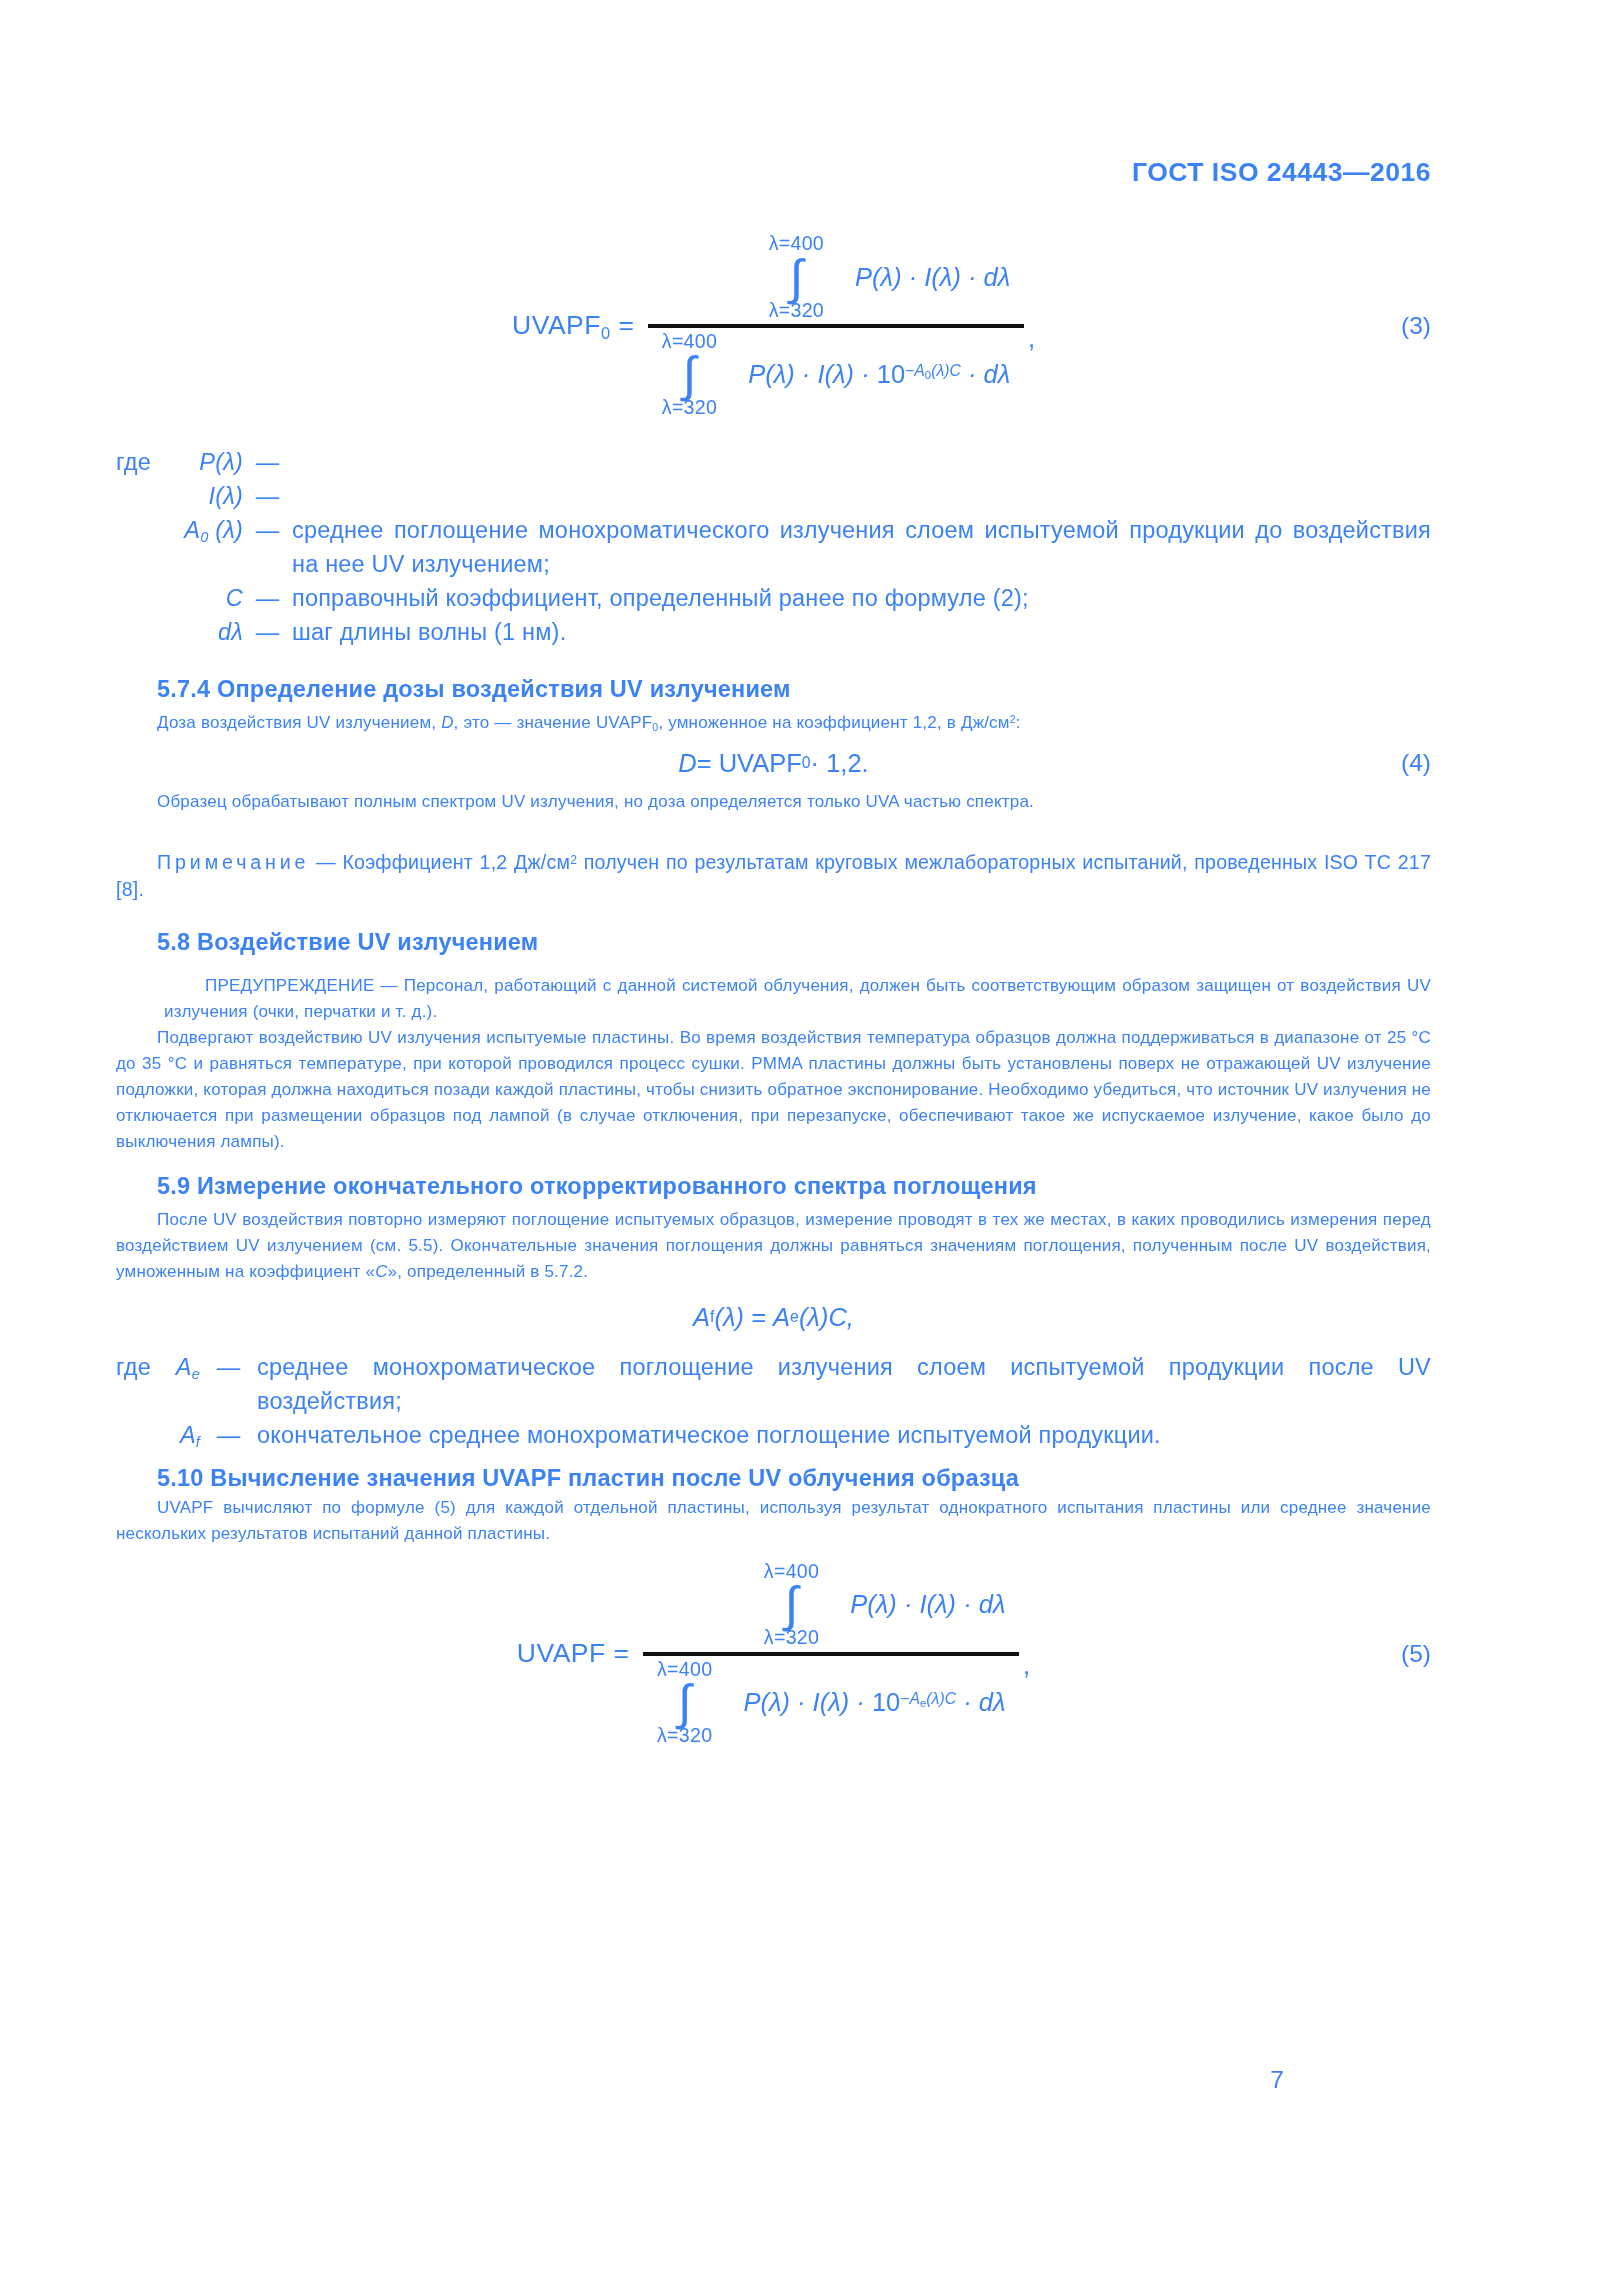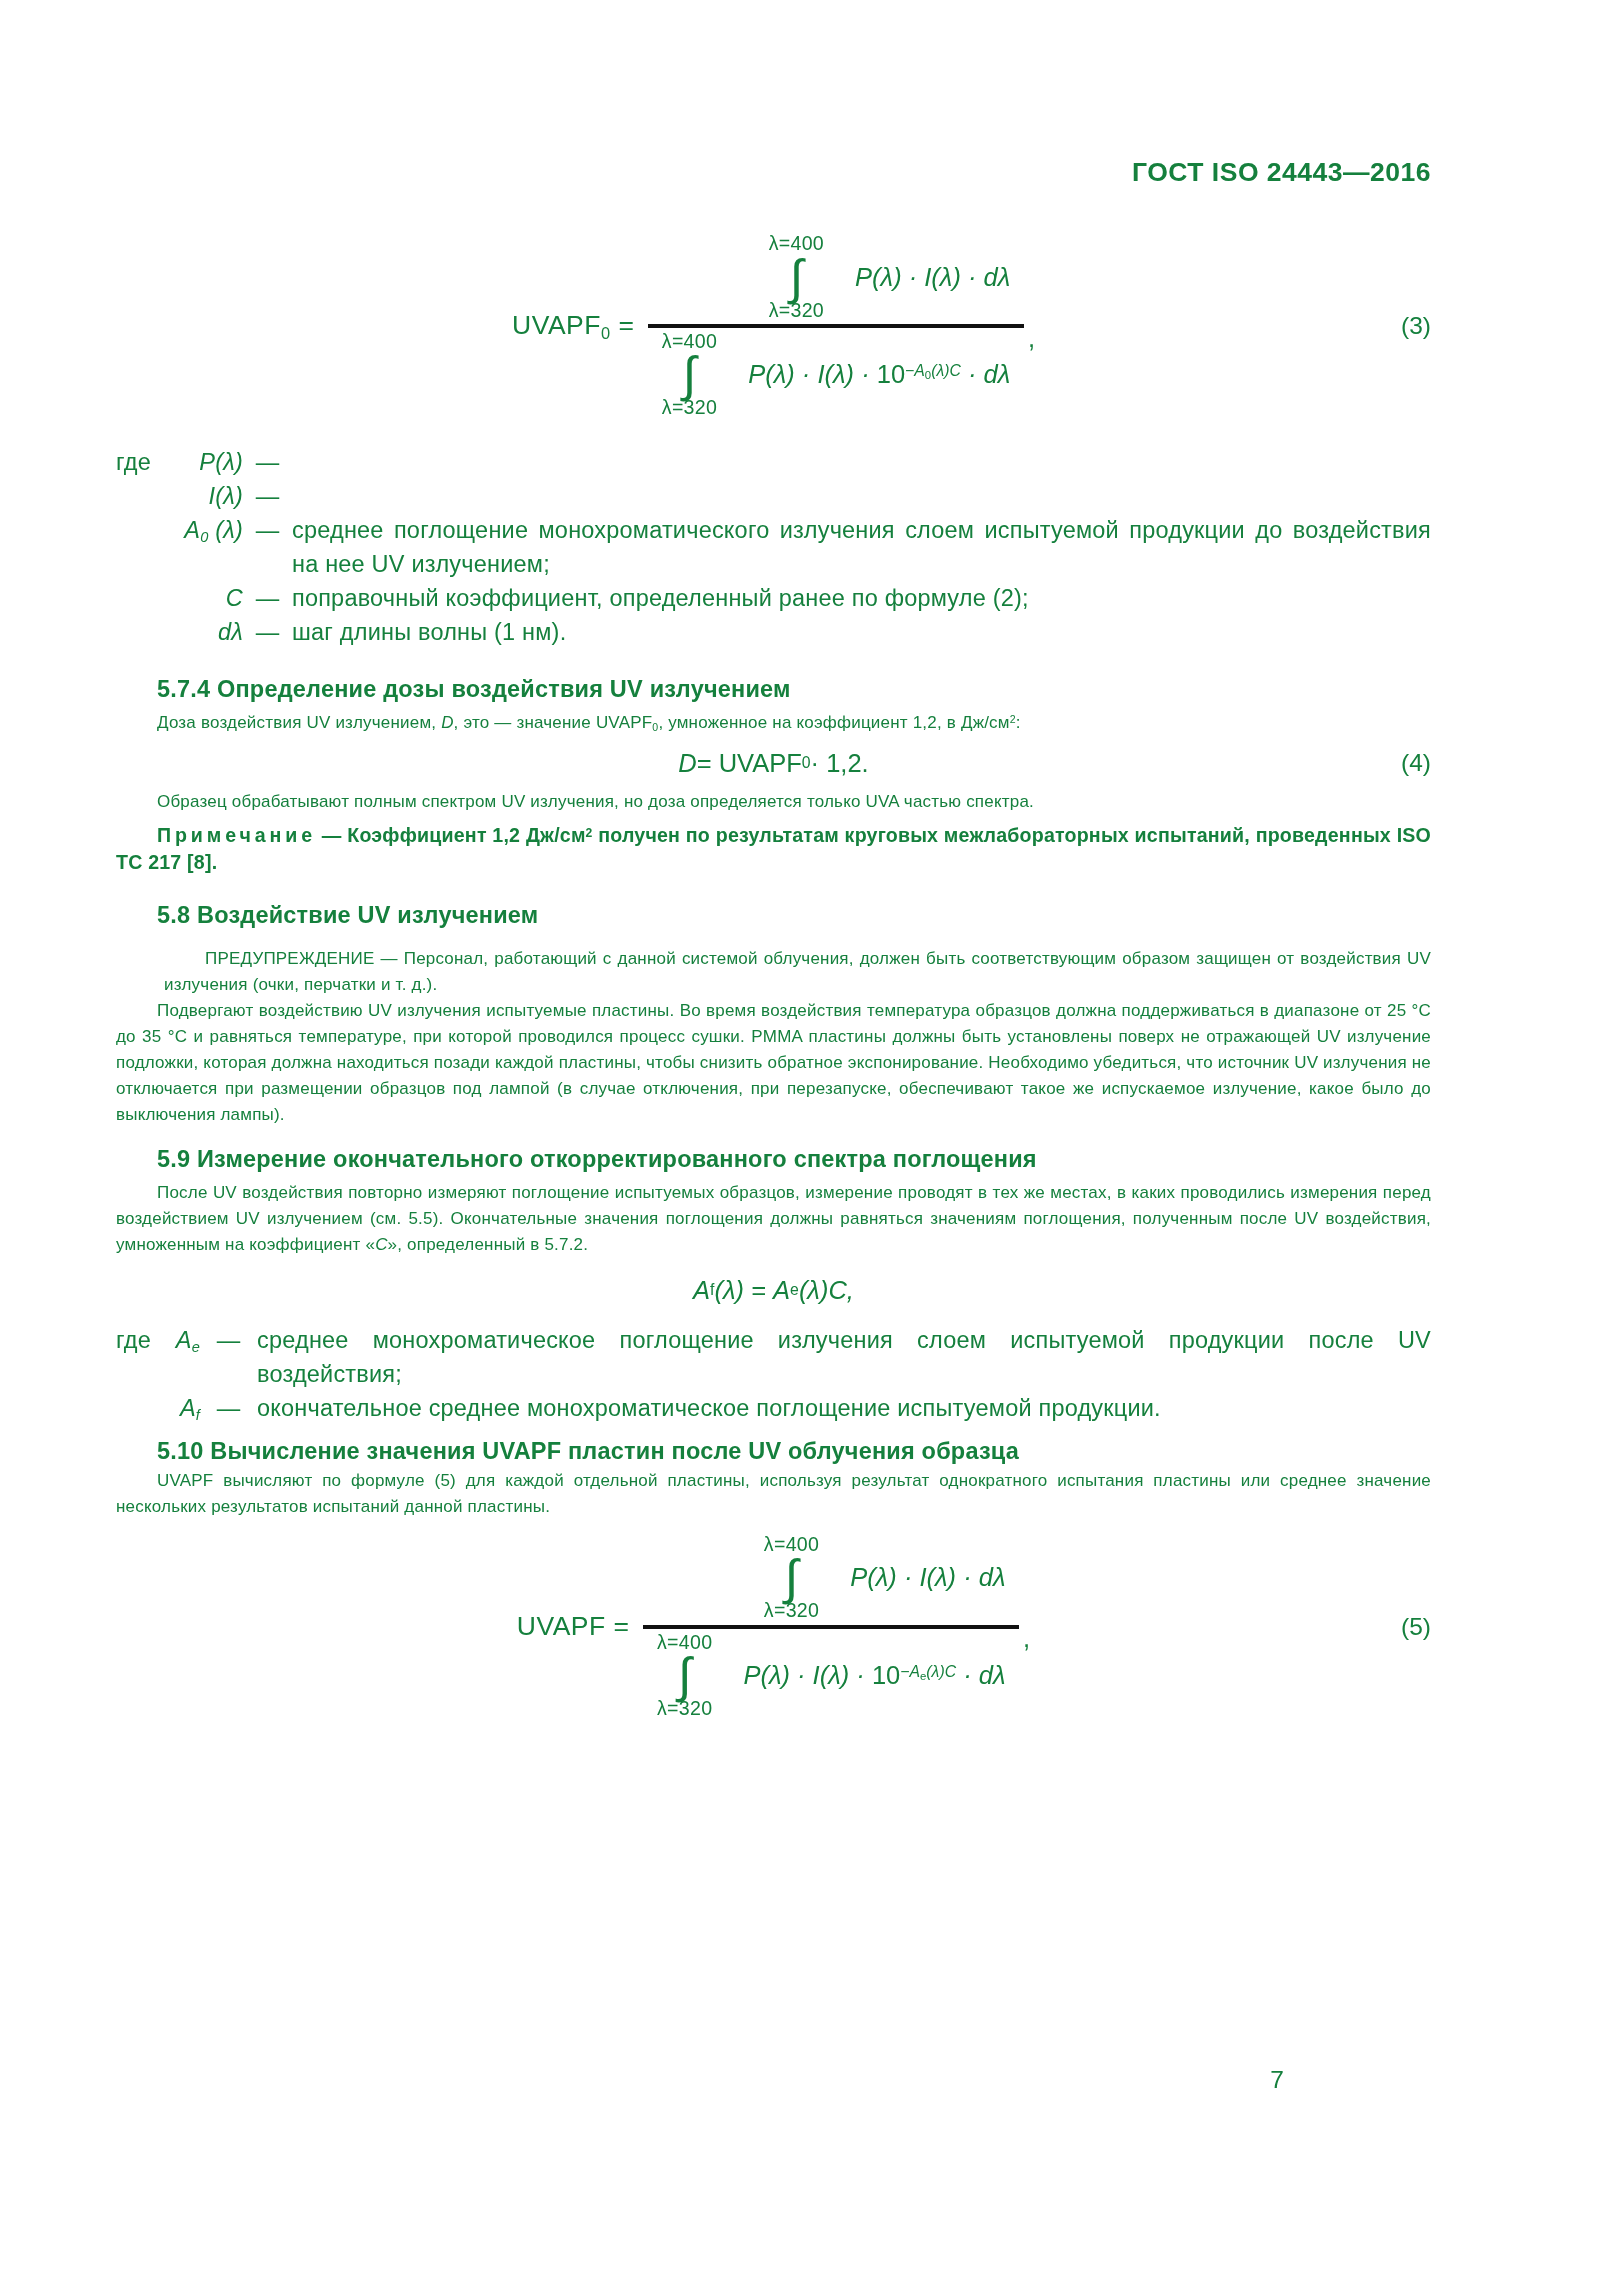--- a/index.html
+++ b/index.html
@@ -1,21 +1,21 @@
 <!DOCTYPE html>
 <html><head>
 <meta charset="utf-8">
 <style>
   html,body{margin:0;padding:0;background:#ffffff;}
   .page{
     position:relative;
     width:1476px;height:2293px;
     background:#ffffff;
     font-family:"Liberation Sans", sans-serif;
-    color:#15803d;
+    color:#3b82f6;
     overflow:hidden;
   }
   .content{
     position:absolute;left:116px;top:0;width:1315px;
   }
   .doc-header{
     margin-top:157px;
     text-align:right;
     font-weight:bold;
     font-size:26.5px;
@@ -40,22 +40,21 @@
     letter-spacing:0.2px;
   }
   .it{font-style:italic;}
   .sb{font-size:0.62em;vertical-align:-0.28em;}
   .sp{font-size:0.62em;vertical-align:0.45em;}
   .note{
     font-size:19.6px;
     line-height:27.4px;
     text-align:justify;
     text-indent:41px;
-    margin-top:5px;
-    font-weight:bold;
+    margin-top:32px;
   }
   .note-label{letter-spacing:3.9px;}
   
   .wlist{margin-top:25.5px;}
   .wrow{
     display:grid;
     grid-template-columns:127px 49px 1fr;
     font-size:23.5px;line-height:34px;letter-spacing:0.2px;
   }
   .wlist2 .wrow{grid-template-columns:84px 57px 1fr;}

